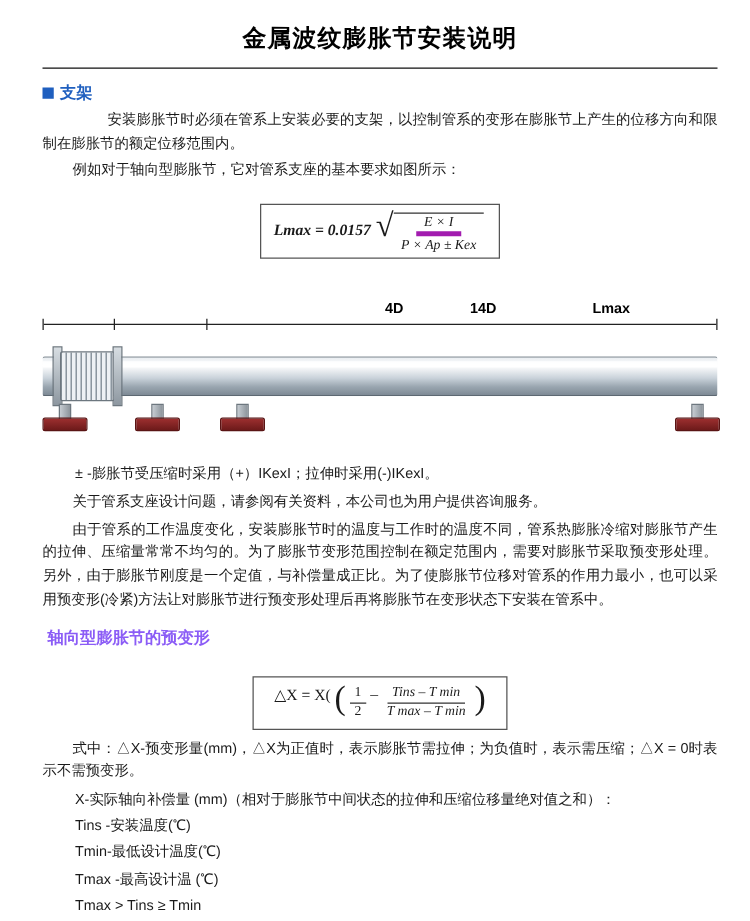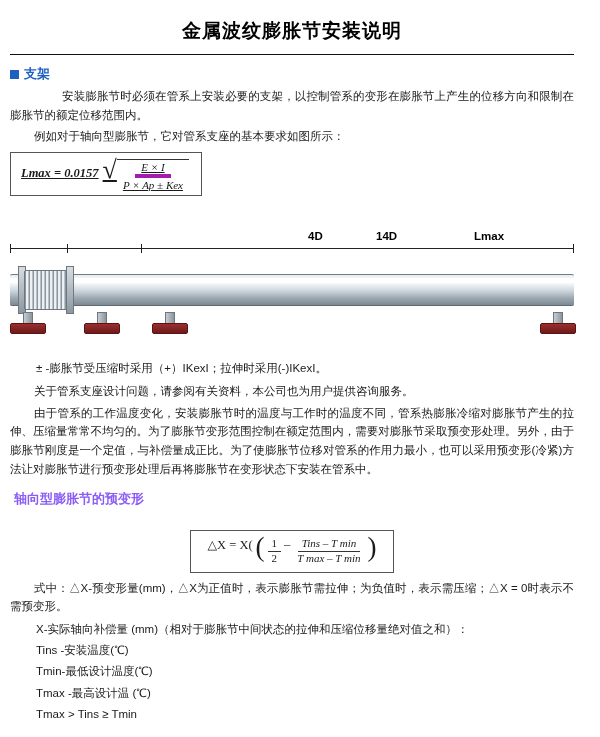--- a/index.html
+++ b/index.html
@@ -12,21 +12,21 @@
     background: #ffffff;
     font-family: "Liberation Sans", sans-serif;
     color: #1a1a1a;
     overflow: hidden;
   }
   .page {
     position: relative;
     width: 600px;
     height: 737px;
     box-sizing: border-box;
-    padding: 10px 26px 0 10px;
+    padding: 10px 26px 0 34px;
   }
   .doc-title {
     text-align: center;
     font-size: 19px;
     font-weight: bold;
     letter-spacing: 1px;
     margin: 8px 0 10px 0;
     color: #000;
   }
   .title-rule {
@@ -60,22 +60,22 @@
     line-height: 1.62;
     margin: 3px 0;
     text-align: justify;
     text-justify: inter-ideograph;
   }
   p.indent {
     text-indent: 24px;
   }
   .formula-box {
     display: flex;
-    margin: 6px 0 8px 0;
-    text-decoration: underline;
+    justify-content: center;
+    margin: 17px 0 8px 0;
   }
   .formula {
     border: 1px solid #555;
     padding: 4px 12px 4px 10px;
     font-family: "Liberation Serif", serif;
     font-size: 12.5px;
     display: flex;
     align-items: center;
     gap: 4px;
     background: #fff;

